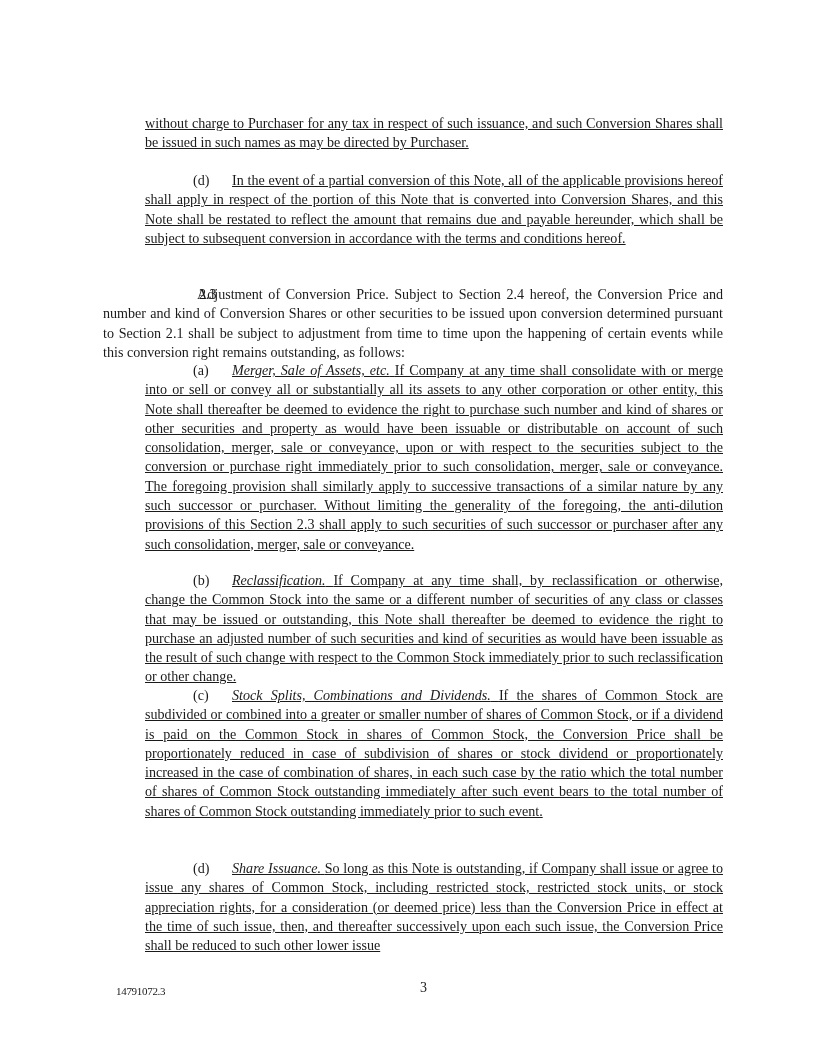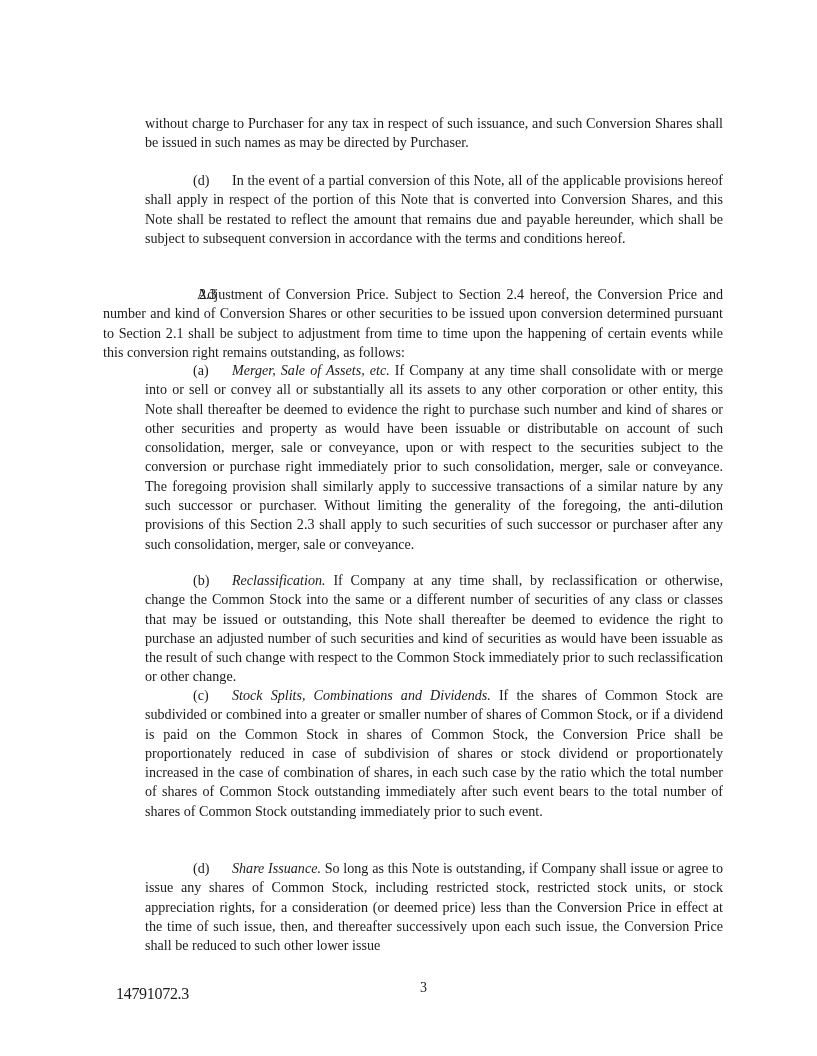--- a/index.html
+++ b/index.html
@@ -1,27 +1,27 @@
 <!DOCTYPE html>
 <html><head>
 <meta charset="utf-8">
 <style>
   html, body { margin:0; padding:0; background:#ffffff; }
   body { width:817px; height:1056px; position:relative; overflow:hidden;
          font-family:"Liberation Serif", serif; color:#1a1a1a; }
   .page { position:absolute; left:0; top:0; width:817px; height:1056px; }
   .p { position:absolute; font-size:14.1px; line-height:19.3px; text-align:justify; text-align-last:left; }
-  .ind { left:145px; width:578px; }
+  .ind { left:145px; width:578px;text-decoration:underline; }
   .full { left:103px; width:620px; }
   .fi { text-indent:48px; }
   .lbl { display:inline-block; width:39px; text-indent:0; }
   .secnum { display:inline-block; width:46px; }
   .u { }
   .i { font-style:italic; }
-  .footer-id { position:absolute; left:116px; top:985px; font-size:16px; letter-spacing:-0.3px;font-family:Liberation Serif, serif; }
+  .footer-id { position:absolute; left:116px; top:985px; font-size:11px; letter-spacing:-0.3px;font-family:Liberation Serif, serif; }
   .page-num { position:absolute; left:420px; top:980px; font-size:14px; }
 </style>
 </head>
 <body>
 
 <div class="page">
 
   <p class="p ind" style="top:114px;margin:0;">without charge to Purchaser for any tax in respect of such issuance, and such Conversion Shares shall be issued in such names as may be directed by Purchaser.</p>
 
   <p class="p ind fi" style="top:171px;margin:0;"><span class="lbl">(d)</span><span>In the event of a partial conversion of this Note, all of the applicable provisions hereof shall apply in respect of the portion of this Note that is converted into Conversion Shares, and this Note shall be restated to reflect the amount that remains due and payable hereunder, which shall be subject to subsequent conversion in accordance with the terms and conditions hereof.</span></p>

